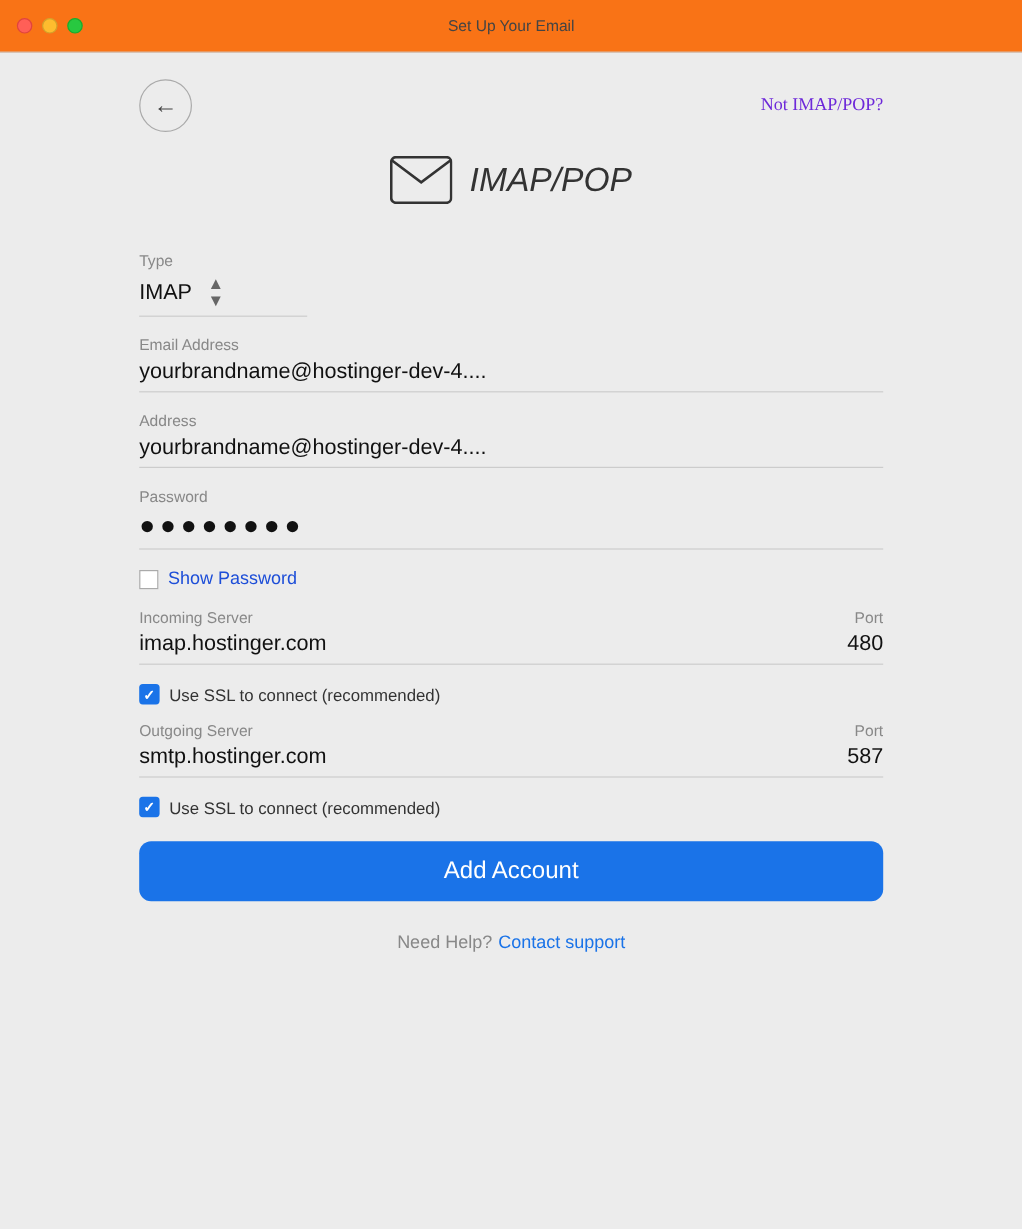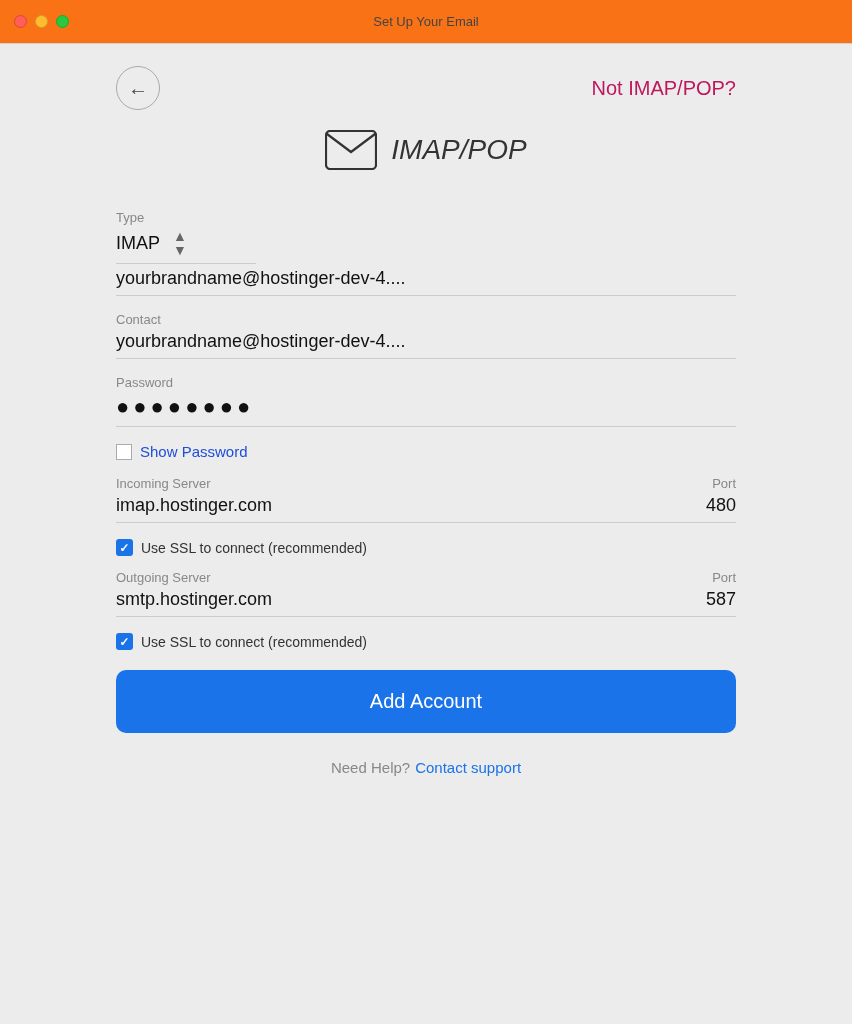--- a/index.html
+++ b/index.html
@@ -88,24 +88,25 @@
     }
 
     .back-arrow {
       font-size: 20px;
       color: #444;
       line-height: 1;
       margin-top: -1px;
     }
 
     .not-imap-link {
-      font-size: 20px;
-      color: #be185d;
+      font-size: 15px;
+      color: #6d28d9;
       cursor: pointer;
       text-decoration: none;
+      font-family: Liberation Serif, serif;
     }
 
     
     .email-header {
       display: flex;
       align-items: center;
       justify-content: center;
       gap: 14px;
       margin: 10px 0 28px 0;
       font-style: italic;
@@ -286,21 +287,21 @@
     }
 
     .ssl-label {
       font-size: 14px;
       color: #333;
     }
 
     
     .add-account-btn {
       width: 100%;
-      height: 63px;
+      height: 50px;
       background: #1a73e8;
       border-radius: 10px;
       border: none;
       color: #fff;
       font-size: 20px;
       font-weight: 500;
       cursor: pointer;
       margin-top: 6px;
       margin-bottom: 10px;
     }
@@ -365,25 +366,26 @@
           <option>POP3</option>
         </select>
         <div class="select-arrows">
           <span>▲</span>
           <span>▼</span>
         </div>
       </div>
     </div>
 
     <div class="field-group">
+      <span class="field-label">Email Address</span>
       <span class="field-value">yourbrandname@hostinger-dev-4....</span>
     </div>
 
     <div class="field-group">
-      <span class="field-label">Contact</span>
+      <span class="field-label">Address</span>
       <span class="field-value">yourbrandname@hostinger-dev-4....</span>
     </div>
 
     <div class="field-group">
       <span class="field-label">Password</span>
       <span class="password-dots">●●●●●●●●</span>
     </div>
 
     <div class="show-password-row">
       <div class="show-password-checkbox"></div>

